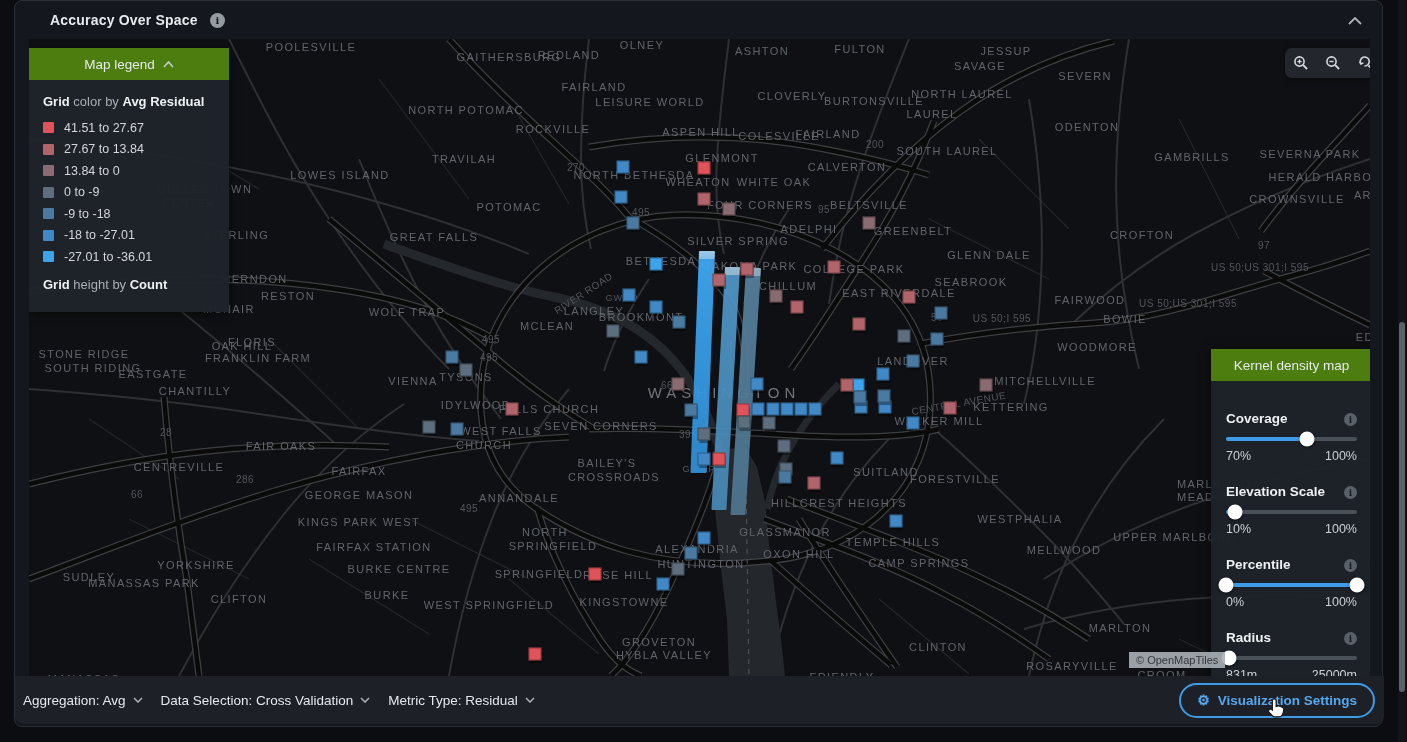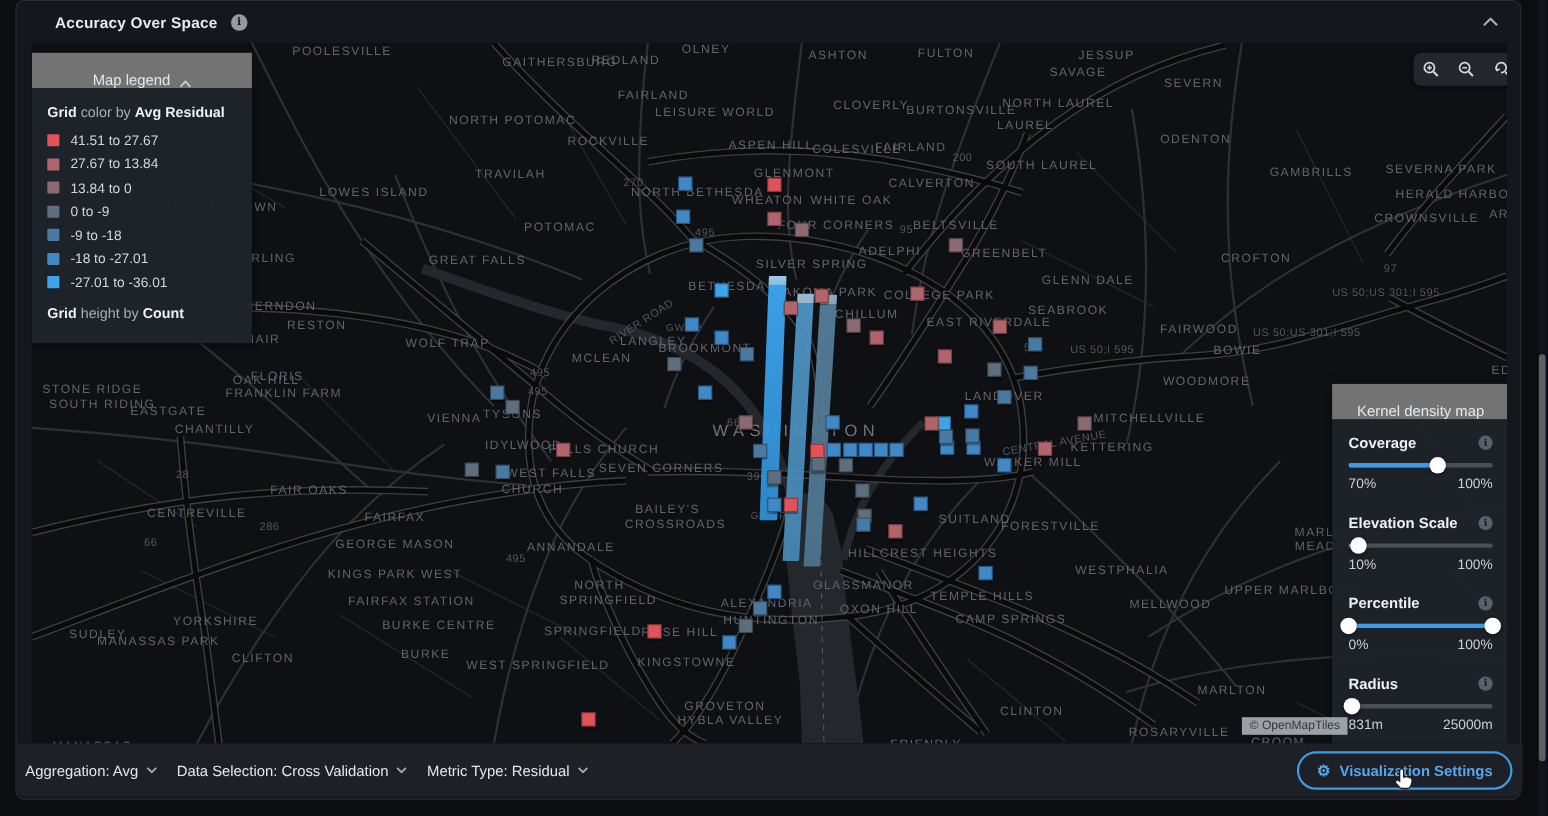--- a/index.html
+++ b/index.html
@@ -27,41 +27,41 @@
   .map-label.sm  { font-size:9px;  letter-spacing:1px; color:#54585e; }
   .map-label.rd  { font-size:10px; letter-spacing:.5px; color:#53565b; }
   .bar-layer,.marker-layer,.label-layer { position:absolute; left:0; top:0; width:100%; height:100%; }
   .density-bar { position:absolute; transform-origin:top left; opacity:.93; border-radius:1px; }
   .map-marker { position:absolute; width:13px; height:13px; transform:translate(-50%,-50%);
                 border:1px solid rgba(0,0,0,.35); box-shadow:0 2px 1px rgba(0,0,0,.35); }
 
   
   .legend-panel { position:absolute; left:0; top:9px; width:200px; background:rgba(31,35,42,.97);
                   box-shadow:0 2px 8px rgba(0,0,0,.5); }
-  .panel-head { display:flex; align-items:flex-end; justify-content:center; gap:8px; height:32px;
-                background:#737373; color:#e6e9ec; font-size:13.5px; font-weight:400; cursor:pointer; }
+  .panel-head { display:flex; align-items:center; justify-content:center; gap:8px; height:32px;
+                background:#4d7c0f; color:#e6e9ec; font-size:13.5px; font-weight:400; cursor:pointer; }
   .legend-body { padding:10px 14px 12px; }
   .legend-heading { font-size:13px; color:#a9afb7; margin:4px 0 8px; }
   .legend-heading b { color:#eef0f3; font-weight:700; }
   .legend-row { display:flex; align-items:center; height:21.5px; }
   .legend-swatch { width:11px; height:11px; border-radius:1px; margin-right:10px; flex:0 0 auto; }
   .legend-range { font-size:12.5px; color:#d3d7dc; }
 
   
   .zoom-ctrl { position:absolute; left:1256px; top:9px; width:97px; height:30px; background:#23262c;
                border-radius:7px; display:flex; align-items:center; justify-content:space-around;
                box-shadow:0 1px 4px rgba(0,0,0,.5); }
   .zoom-btn { display:flex; align-items:center; justify-content:center; width:28px; height:28px; cursor:pointer; }
 
   
   .kernel-panel { position:absolute; left:1182px; top:310px; width:161px; background:rgba(30,34,41,.97);
                   box-shadow:0 2px 10px rgba(0,0,0,.55); }
   .kernel-body { padding:14px 15px 10px; }
   .slider-group { margin-bottom:21px; }
-  .slider-head { display:flex; align-items:center; justify-content:space-between; margin-bottom:11px; }
+  .slider-head { display:flex; align-items:flex-end; justify-content:space-between; margin-bottom:11px;margin-top:16px; }
   .slider-label { font-size:13.5px; font-weight:700; color:#eef0f3; }
   .sm-info { margin-left:0; width:13px; height:13px; background:#5a6069; color:#1a1d22; font-size:9px; }
   .slider-track { position:relative; height:4px; border-radius:2px; background:#4a5058; }
   .slider-fill { position:absolute; left:0; top:0; height:4px; border-radius:2px; background:#3d9be8; }
   .slider-handle { position:absolute; top:50%; width:15px; height:15px; border-radius:50%; background:#fff;
                    transform:translate(-50%,-50%); box-shadow:0 1px 3px rgba(0,0,0,.6); cursor:pointer; }
   .slider-range { display:flex; justify-content:space-between; margin-top:8px; font-size:12.5px; color:#ccd1d7; }
 
   
   .attribution { position:absolute; left:1100px; top:613px; background:rgba(170,176,182,.9);

